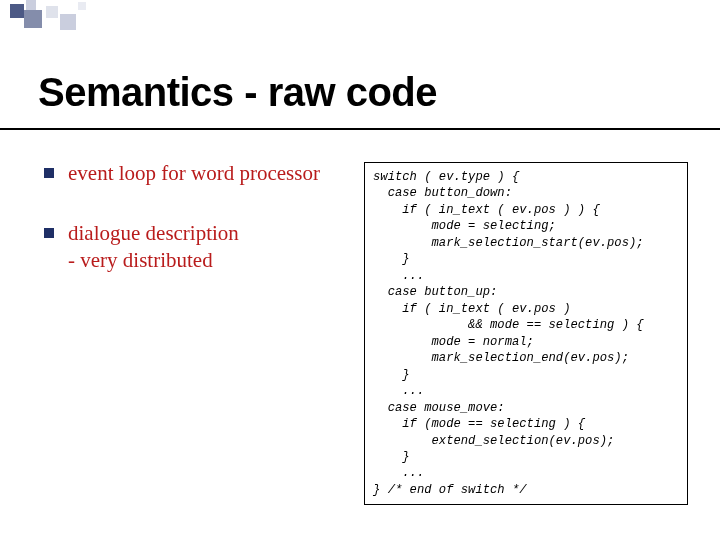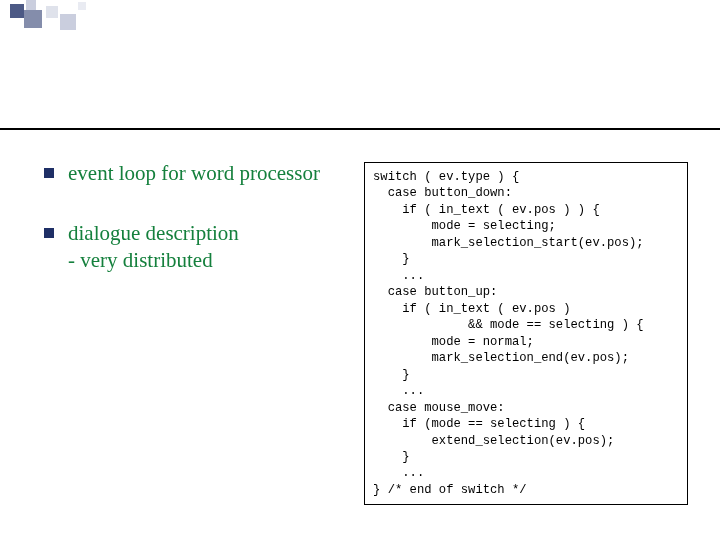--- a/index.html
+++ b/index.html
@@ -12,38 +12,39 @@
   .sq.c { width: 18px; height: 18px; top: 10px; left: 24px; opacity: 0.55; background:#1f2f66; }
   .sq.d { width: 12px; height: 12px; top: 6px; left: 46px; opacity: 0.15; }
   .sq.e { width: 16px; height: 16px; top: 14px; left: 60px; opacity: 0.25; }
   .sq.f { width: 8px; height: 8px; top: 2px; left: 78px; opacity: 0.1; }
   .title { position: absolute; top: 70px; left: 38px; font-size: 40px; font-weight: bold; color: #000; letter-spacing: -0.5px; }
   .rule { position: absolute; top: 128px; left: 0; width: 720px; height: 2px; background: #000; }
   .content { position: absolute; top: 160px; left: 44px; right: 28px; bottom: 20px; }
   .bullets { position: absolute; top: 0; left: 0; width: 310px; }
   .item { display: flex; align-items: flex-start; margin-bottom: 34px; }
   .bullet-sq { width: 10px; height: 10px; background: #1f2f66; flex: 0 0 auto; margin-top: 8px; margin-right: 14px; }
-  .item-text { font-family: "Times New Roman", Times, serif; font-size: 21px; line-height: 1.25; color: #15803d; }
+  .item-text { font-family: "Times New Roman", Times, serif; font-size: 21px; line-height: 1.25; color: #b91c1c; }
   .codebox { position: absolute; top: 2px; left: 320px; width: 324px; border: 1px solid #000; padding: 6px 8px 6px 8px; }
-  .code { font-family: "Courier New", monospace; font-size: 12.2px; line-height: 1.35; white-space: pre; color: #000; }
+  .code { font-family: "Courier New", monospace; font-size: 12.2px; line-height: 1.35; white-space: pre; color: #000; font-style: italic; }
 </style>
 </head>
 <body>
 
 <div class="slide">
 
   <div class="decor">
     <div class="sq a"></div>
     <div class="sq b"></div>
     <div class="sq c"></div>
     <div class="sq d"></div>
     <div class="sq e"></div>
     <div class="sq f"></div>
   </div>
 
+  <div class="title">Semantics - raw code</div>
   <div class="rule"></div>
 
   <div class="content">
 
     <div class="bullets">
       <div class="item">
         <div class="bullet-sq"></div>
         <div class="item-text">event loop for word processor</div>
       </div>
       <div class="item">

